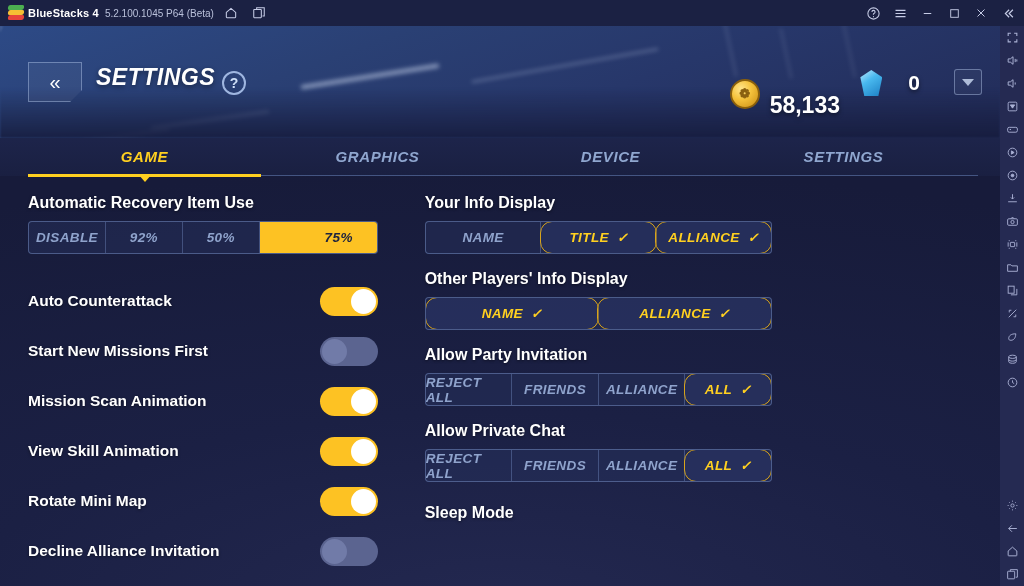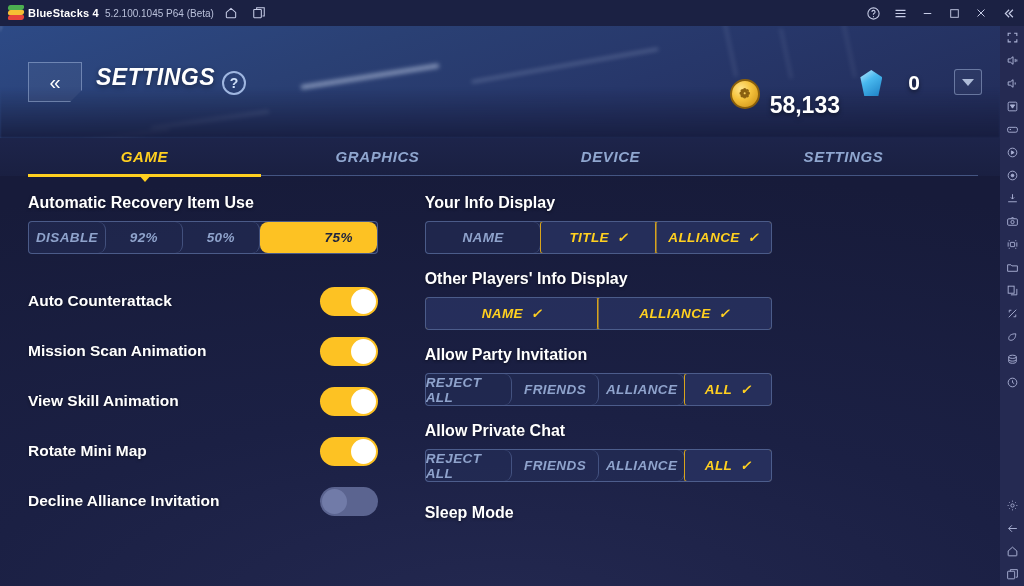--- a/index.html
+++ b/index.html
@@ -181,27 +181,26 @@
     border: 1px solid rgba(120,145,200,.5); border-radius: 4px;
     overflow: hidden; background: rgba(40,50,96,.45);
   }
   .seg-item {
     flex: 1; display: flex; align-items: center; justify-content: center;
     gap: 8px;
     font-size: 13.5px; font-weight: bold; font-style: italic; letter-spacing: .4px;
     color: #8fa3cc;
     border-right: 1px solid rgba(120,145,200,.4);
     position: relative;
-    border-radius: 8px;
   }
   .seg-item:last-child { border-right: none; }
   .seg-item.fill { background: #fdc223; color: #20263f; padding-left: 41px; }
   .seg-item.outline {
     color: #ffd020;
-    border: 1px solid #d8a41b; border-radius: 3px; margin: -1px;
+    border: 1px solid #d8a41b; border-radius: 12px; margin: -1px;
     background: rgba(44,54,104,.5); z-index: 2;
   }
   .chk { font-size: 13px; font-weight: bold; color: #ffd020; }
 
   
   .trow {
     display: flex; align-items: center; justify-content: space-between;
     height: 50px;
   }
   .trow-label {
@@ -451,20 +450,26 @@
           <div class="seg-item">92%</div>
           <div class="seg-item">50%</div>
           <div class="seg-item fill">75%</div>
         </div>
 
         <div class="gap-22"></div>
 
         <div class="trow">
           <div class="trow-label">Auto Counterattack</div>
           <div class="toggle on">
+              <div class="knob"></div>
+            </div>
+        </div>
+        <div class="trow">
+          <div class="trow-label">Start New Missions First</div>
+          <div class="toggle">
               <div class="knob"></div>
             </div>
         </div>
         <div class="trow">
           <div class="trow-label">Mission Scan Animation</div>
           <div class="toggle on">
               <div class="knob"></div>
             </div>
         </div>
         <div class="trow">

